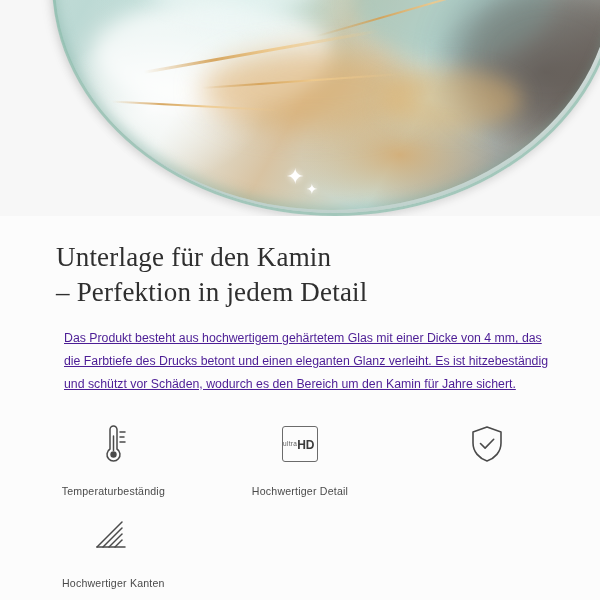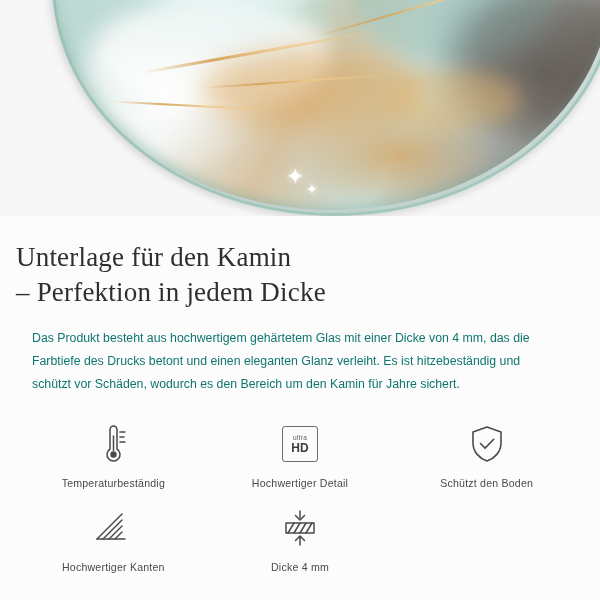--- a/index.html
+++ b/index.html
@@ -92,40 +92,41 @@
     text-shadow: 0 0 6px rgba(255,255,255,0.95);
     font-size: 20px;
     line-height: 1;
     user-select: none;
   }
   .sparkle.s1 { left: 286px; top: 166px; font-size: 22px; }
   .sparkle.s2 { left: 306px; top: 182px; font-size: 14px; }
 
   
   .content {
-    padding: 24px 36px 0 16px;
+    padding: 24px 36px 0 56px;
   }
 
   .headline {
     font-family: "Liberation Serif", serif;
     font-size: 27px;
     line-height: 1.28;
     color: #2f2f2f;
     font-weight: 400;
     margin: 0 0 18px 0;
     letter-spacing: 0.2px;
   }
   .headline .l2 { display: block; }
 
   .paragraph {
     font-size: 12.3px;
     line-height: 1.85;
-    color: #0f766e;
-    margin: 16px;
+    color: #4c1d95;
+    margin: 8px;
     max-width: 500px;
+    text-decoration: underline;
   }
 
   
   .features {
     margin-top: 26px;
     padding: 0 20px;
     display: grid;
     grid-template-columns: repeat(3, 1fr);
     grid-row-gap: 16px;
     justify-items: center;
@@ -137,35 +138,33 @@
   }
 
   .feature-icon {
     height: 46px;
     display: flex;
     align-items: center;
     justify-content: center;
   }
 
   .feature-label {
-    margin-top: 10px;
+    margin-top: 18px;
     font-size: 10.6px;
     color: #4a4a4a;
     letter-spacing: 0.2px;
   }
 
   .hd-box {
     width: 34px;
     height: 34px;
     border: 1.6px solid #6b6b6b;
     border-radius: 3px;
     display: flex;
-    flex-direction: column;
     align-items: center;
-    justify-content: center;
     line-height: 1;
   }
   .hd-box .t1 { font-size: 6.5px; color: #5a5a5a; letter-spacing: 0.3px; }
   .hd-box .t2 { font-size: 12px; font-weight: bold; color: #3c3c3c; margin-top: 1px; }
 </style>
 </head>
 <body>
 
 <div class="page">
 
@@ -185,21 +184,21 @@
       <div class="gold-vein v5"></div>
     </div>
     <div class="disc-edge"></div>
     <div class="sparkle s1">✦</div>
     <div class="sparkle s2">✦</div>
   </div>
 
   <div class="content">
     <h1 class="headline">
       <span class="l1">Unterlage für den Kamin</span>
-      <span class="l2">– Perfektion in jedem Dicke</span>
+      <span class="l2">– Perfektion in jedem Detail</span>
     </h1>
     <p class="paragraph">Das Produkt besteht aus hochwertigem gehärtetem Glas mit einer Dicke von 4 mm, das die Farbtiefe des Drucks betont und einen eleganten Glanz verleiht. Es ist hitzebeständig und schützt vor Schäden, wodurch es den Bereich um den Kamin für Jahre sichert.</p>
   </div>
 
   <div class="features">
 
     <div class="feature">
       <div class="feature-icon">
         <svg width="40" height="42" viewBox="0 0 40 42" fill="none" stroke="#4a4a4a" stroke-width="1.5" stroke-linecap="round">
           <path d="M17 6.5a3.5 3.5 0 0 1 7 0v19.5a6.5 6.5 0 1 1-7 0z"></path>
@@ -221,45 +220,31 @@
       <div class="feature-label">Hochwertiger Detail</div>
     </div>
 
     <div class="feature">
       <div class="feature-icon">
         <svg width="38" height="42" viewBox="0 0 38 42" fill="none" stroke="#4a4a4a" stroke-width="1.6" stroke-linecap="round" stroke-linejoin="round">
           <path d="M19 4 33 9v11c0 9-6.3 15.3-14 18-7.7-2.7-14-9-14-18V9z"></path>
           <path d="M12.5 20.5l4.6 4.6 8.6-8.8"></path>
         </svg>
       </div>
-      <div class="feature-label">Schützt den Boden</div>
     </div>
 
 
     <div class="feature">
       <div class="feature-icon">
         <svg width="42" height="38" viewBox="0 0 42 38" fill="none" stroke="#4a4a4a" stroke-width="1.5" stroke-linecap="round">
           <path d="M5 30 L30 5"></path>
           <path d="M5 30 L33 30"></path>
           <path d="M11 30 L30 11"></path>
           <path d="M17 30 L30 17"></path>
           <path d="M23 30 L30 23"></path>
         </svg>
       </div>
       <div class="feature-label">Hochwertiger Kanten</div>
     </div>
 
-    <div class="feature">
-      <div class="feature-icon">
-        <svg width="42" height="40" viewBox="0 0 42 40" fill="none" stroke="#4a4a4a" stroke-width="1.5" stroke-linecap="round" stroke-linejoin="round">
-          <path d="M21 3v7"></path>
-          <path d="M16.5 7.5 21 12l4.5-4.5"></path>
-          <path d="M21 37v-7"></path>
-          <path d="M16.5 32.5 21 28l4.5 4.5"></path>
-          <rect x="7" y="15" width="28" height="10"></rect>
-          <path d="M9 25l6-10M15 25l6-10M21 25l6-10M27 25l6-10"></path>
-        </svg>
-      </div>
-      <div class="feature-label">Dicke 4 mm</div>
-    </div>
 
   </div>
 </div>
 
 </body></html>

